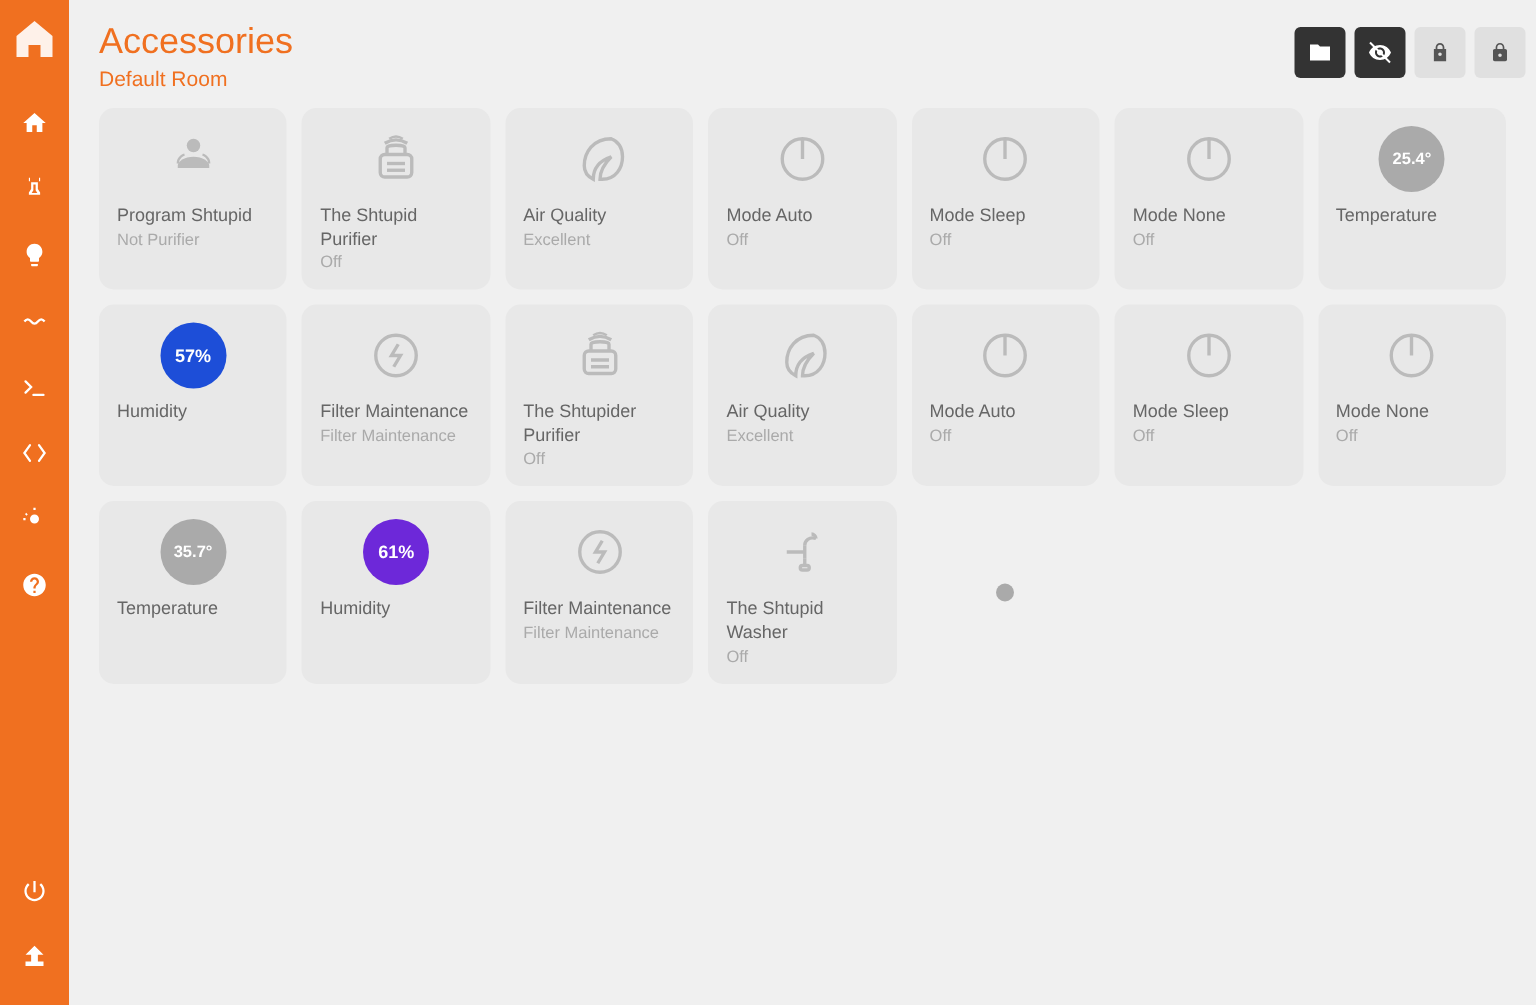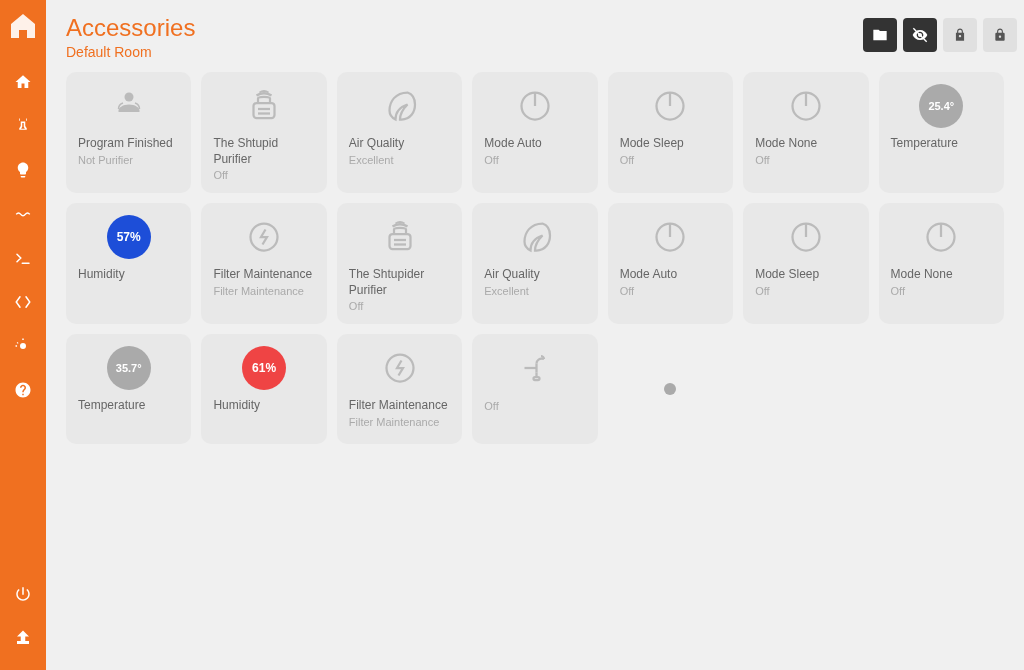--- a/index.html
+++ b/index.html
@@ -231,21 +231,21 @@
 
       <div class="card">
         <div class="card-icon">
           <svg width="36" height="36" viewBox="0 0 24 24" fill="#bbb">
               <circle cx="12" cy="6" r="3"></circle>
               <path d="M12 11c-4 0-7 2-7 4v1h14v-1c0-2-3-4-7-4z"></path>
               <path d="M8 10c0 0-3 1-3 4" stroke="#bbb" fill="none"></path>
               <path d="M16 10c0 0 3 1 3 4" stroke="#bbb" fill="none"></path>
             </svg>
         </div>
-        <div class="card-title">Program Finished</div>
+        <div class="card-title">Program Shtupid</div>
         <div class="card-subtitle">Not Purifier</div>
       </div>
 
       <div class="card">
         <div class="card-icon">
           <svg width="36" height="36" viewBox="0 0 24 24" fill="none" stroke="#bbb" stroke-width="1.5">
             <rect x="5" y="10" width="14" height="10" rx="2"></rect>
             <path d="M8 10V7c0-1.5 8-1.5 8 0v3"></path>
             <line x1="8" y1="14" x2="16" y2="14"></line>
             <line x1="8" y1="17" x2="16" y2="17"></line>
@@ -388,21 +388,21 @@
     </div>
 
     <div class="grid">
 
       <div class="card">
         <div class="badge temp">35.7°</div>
         <div class="card-title">Temperature</div>
       </div>
 
       <div class="card">
-        <div style="width:44px;height:44px;background:#ef4444;border-radius:50%;display:flex;align-items:center;justify-content:center;color:white;font-size:12px;font-weight:bold;align-self:center;margin-bottom:8px;">61%</div>
+        <div style="width:44px;height:44px;background:#6d28d9;border-radius:50%;display:flex;align-items:center;justify-content:center;color:white;font-size:12px;font-weight:bold;align-self:center;margin-bottom:8px;">61%</div>
         <div class="card-title">Humidity</div>
       </div>
 
       <div class="card">
         <div class="card-icon">
           <svg width="36" height="36" viewBox="0 0 24 24" fill="none" stroke="#bbb" stroke-width="1.5">
             <circle cx="12" cy="12" r="9"></circle>
             <polyline points="13,7 10,12 14,12 11,17"></polyline>
           </svg>
         </div>
@@ -414,20 +414,21 @@
         <div class="card-icon">
           <svg width="36" height="36" viewBox="0 0 24 24" fill="none" stroke="#bbb" stroke-width="1.5">
             <path d="M5 12h8"></path>
             <path d="M13 9v6"></path>
             <path d="M13 9c0-2 2-4 5-3"></path>
             <path d="M13 15v3"></path>
             <rect x="11" y="18" width="4" height="2" rx="1"></rect>
             <path d="M18 6c0-1-1-2-2-2"></path>
           </svg>
         </div>
+        <div class="card-title">The Shtupid Washer</div>
         <div class="card-subtitle">Off</div>
       </div>
 
       <div class="card" style="background:transparent; box-shadow:none; min-height:110px; position:relative; align-items:center; justify-content:center; display:flex;">
         <div style="width:12px;height:12px;background:#aaa;border-radius:50%;position:absolute;left:50%;top:50%;transform:translate(-50%,-50%);"></div>
       </div>
 
     </div>
 
   </div>

